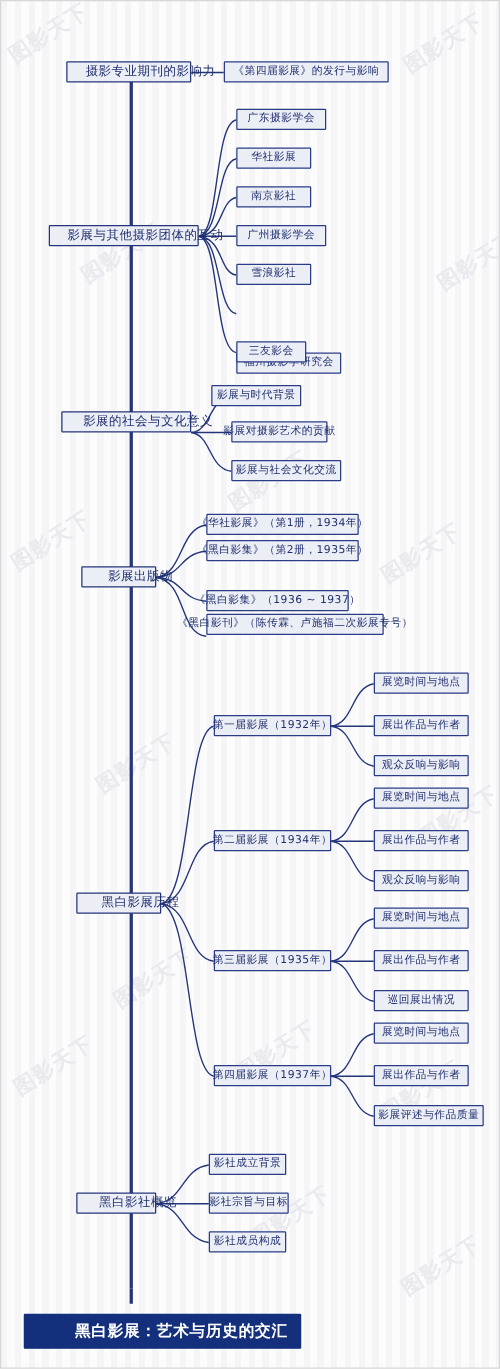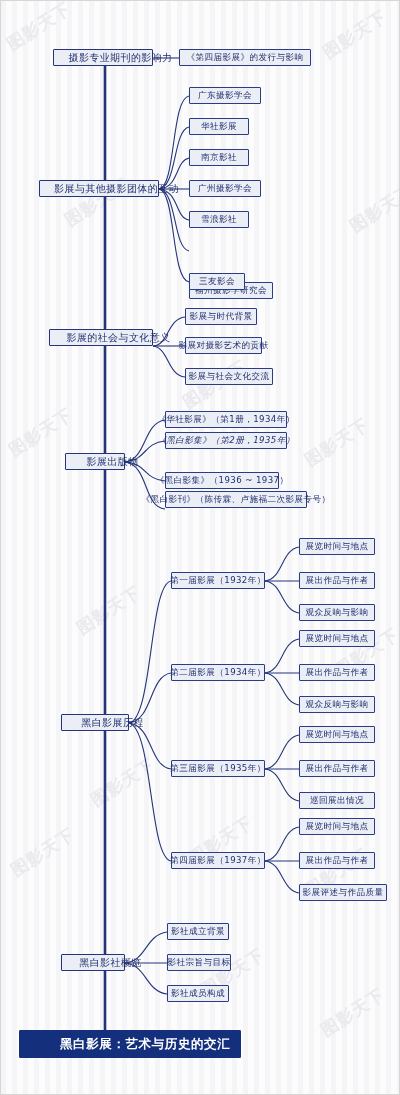--- a/index.html
+++ b/index.html
@@ -166,26 +166,26 @@
   <div class="node" style="left:178px;top:48px;width:132px;">《第四届影展》的发行与影响</div>
 
   <div class="node" style="left:188px;top:86px;width:72px;">广东摄影学会</div>
   <div class="node" style="left:188px;top:117px;width:60px;">华社影展</div>
   <div class="node" style="left:188px;top:148px;width:60px;text-align:right;">南京影社</div>
   <div class="node" style="left:188px;top:179px;width:72px;">广州摄影学会</div>
   <div class="node" style="left:188px;top:210px;width:60px;">雪浪影社</div>
   <div class="node" style="left:188px;top:241px;width:84px;margin-top:40px;">福州摄影学研究会</div>
   <div class="node" style="left:188px;top:272px;width:56px;">三友影会</div>
 
-  <div class="node" style="left:184px;top:307px;width:72px;">影展与时代背景</div>
+  <div class="node" style="left:168px;top:307px;width:72px;">影展与时代背景</div>
   <div class="node" style="left:184px;top:336px;width:77px;">影展对摄影艺术的贡献</div>
   <div class="node" style="left:184px;top:367px;width:88px;">影展与社会文化交流</div>
 
   <div class="node" style="left:164px;top:410px;width:122px;">《华社影展》（第1册，1934年）</div>
-  <div class="node" style="left:164px;top:431px;width:122px;font-style:italic;">《黑白影集》（第2册，1935年）</div>
+  <div class="node" style="left:164px;top:431px;width:122px;">《黑白影集》（第2册，1935年）</div>
   <div class="node" style="left:164px;top:471px;width:114px;">《黑白影集》（1936 ~ 1937）</div>
   <div class="node" style="left:164px;top:490px;width:142px;">《黑白影刊》（陈传霖、卢施福二次影展专号）</div>
 
   <div class="node" style="left:170px;top:571px;width:94px;">第一届影展（1932年）</div>
   <div class="node" style="left:298px;top:537px;width:76px;">展览时间与地点</div>
   <div class="node" style="left:298px;top:571px;width:76px;">展出作品与作者</div>
   <div class="node" style="left:298px;top:603px;width:76px;">观众反响与影响</div>
 
   <div class="node" style="left:170px;top:663px;width:94px;">第二届影展（1934年）</div>
   <div class="node" style="left:298px;top:629px;width:76px;">展览时间与地点</div>
@@ -199,15 +199,15 @@
 
   <div class="node" style="left:170px;top:851px;width:94px;">第四届影展（1937年）</div>
   <div class="node" style="left:298px;top:817px;width:76px;">展览时间与地点</div>
   <div class="node" style="left:298px;top:851px;width:76px;">展出作品与作者</div>
   <div class="node" style="left:298px;top:883px;width:88px;">影展评述与作品质量</div>
 
   <div class="node" style="left:166px;top:922px;width:62px;">影社成立背景</div>
   <div class="node" style="left:166px;top:953px;width:64px;">影社宗旨与目标</div>
   <div class="node" style="left:166px;top:984px;width:62px;">影社成员构成</div>
 
-  <div class="root" style="left:18px;top:1029px;padding-left:40px;">黑白影展：艺术与历史的交汇</div>
+  <div class="root" style="left:18px;top:1050px;padding-left:40px;">黑白影展：艺术与历史的交汇</div>
 
 </div>
 
 </body></html>

